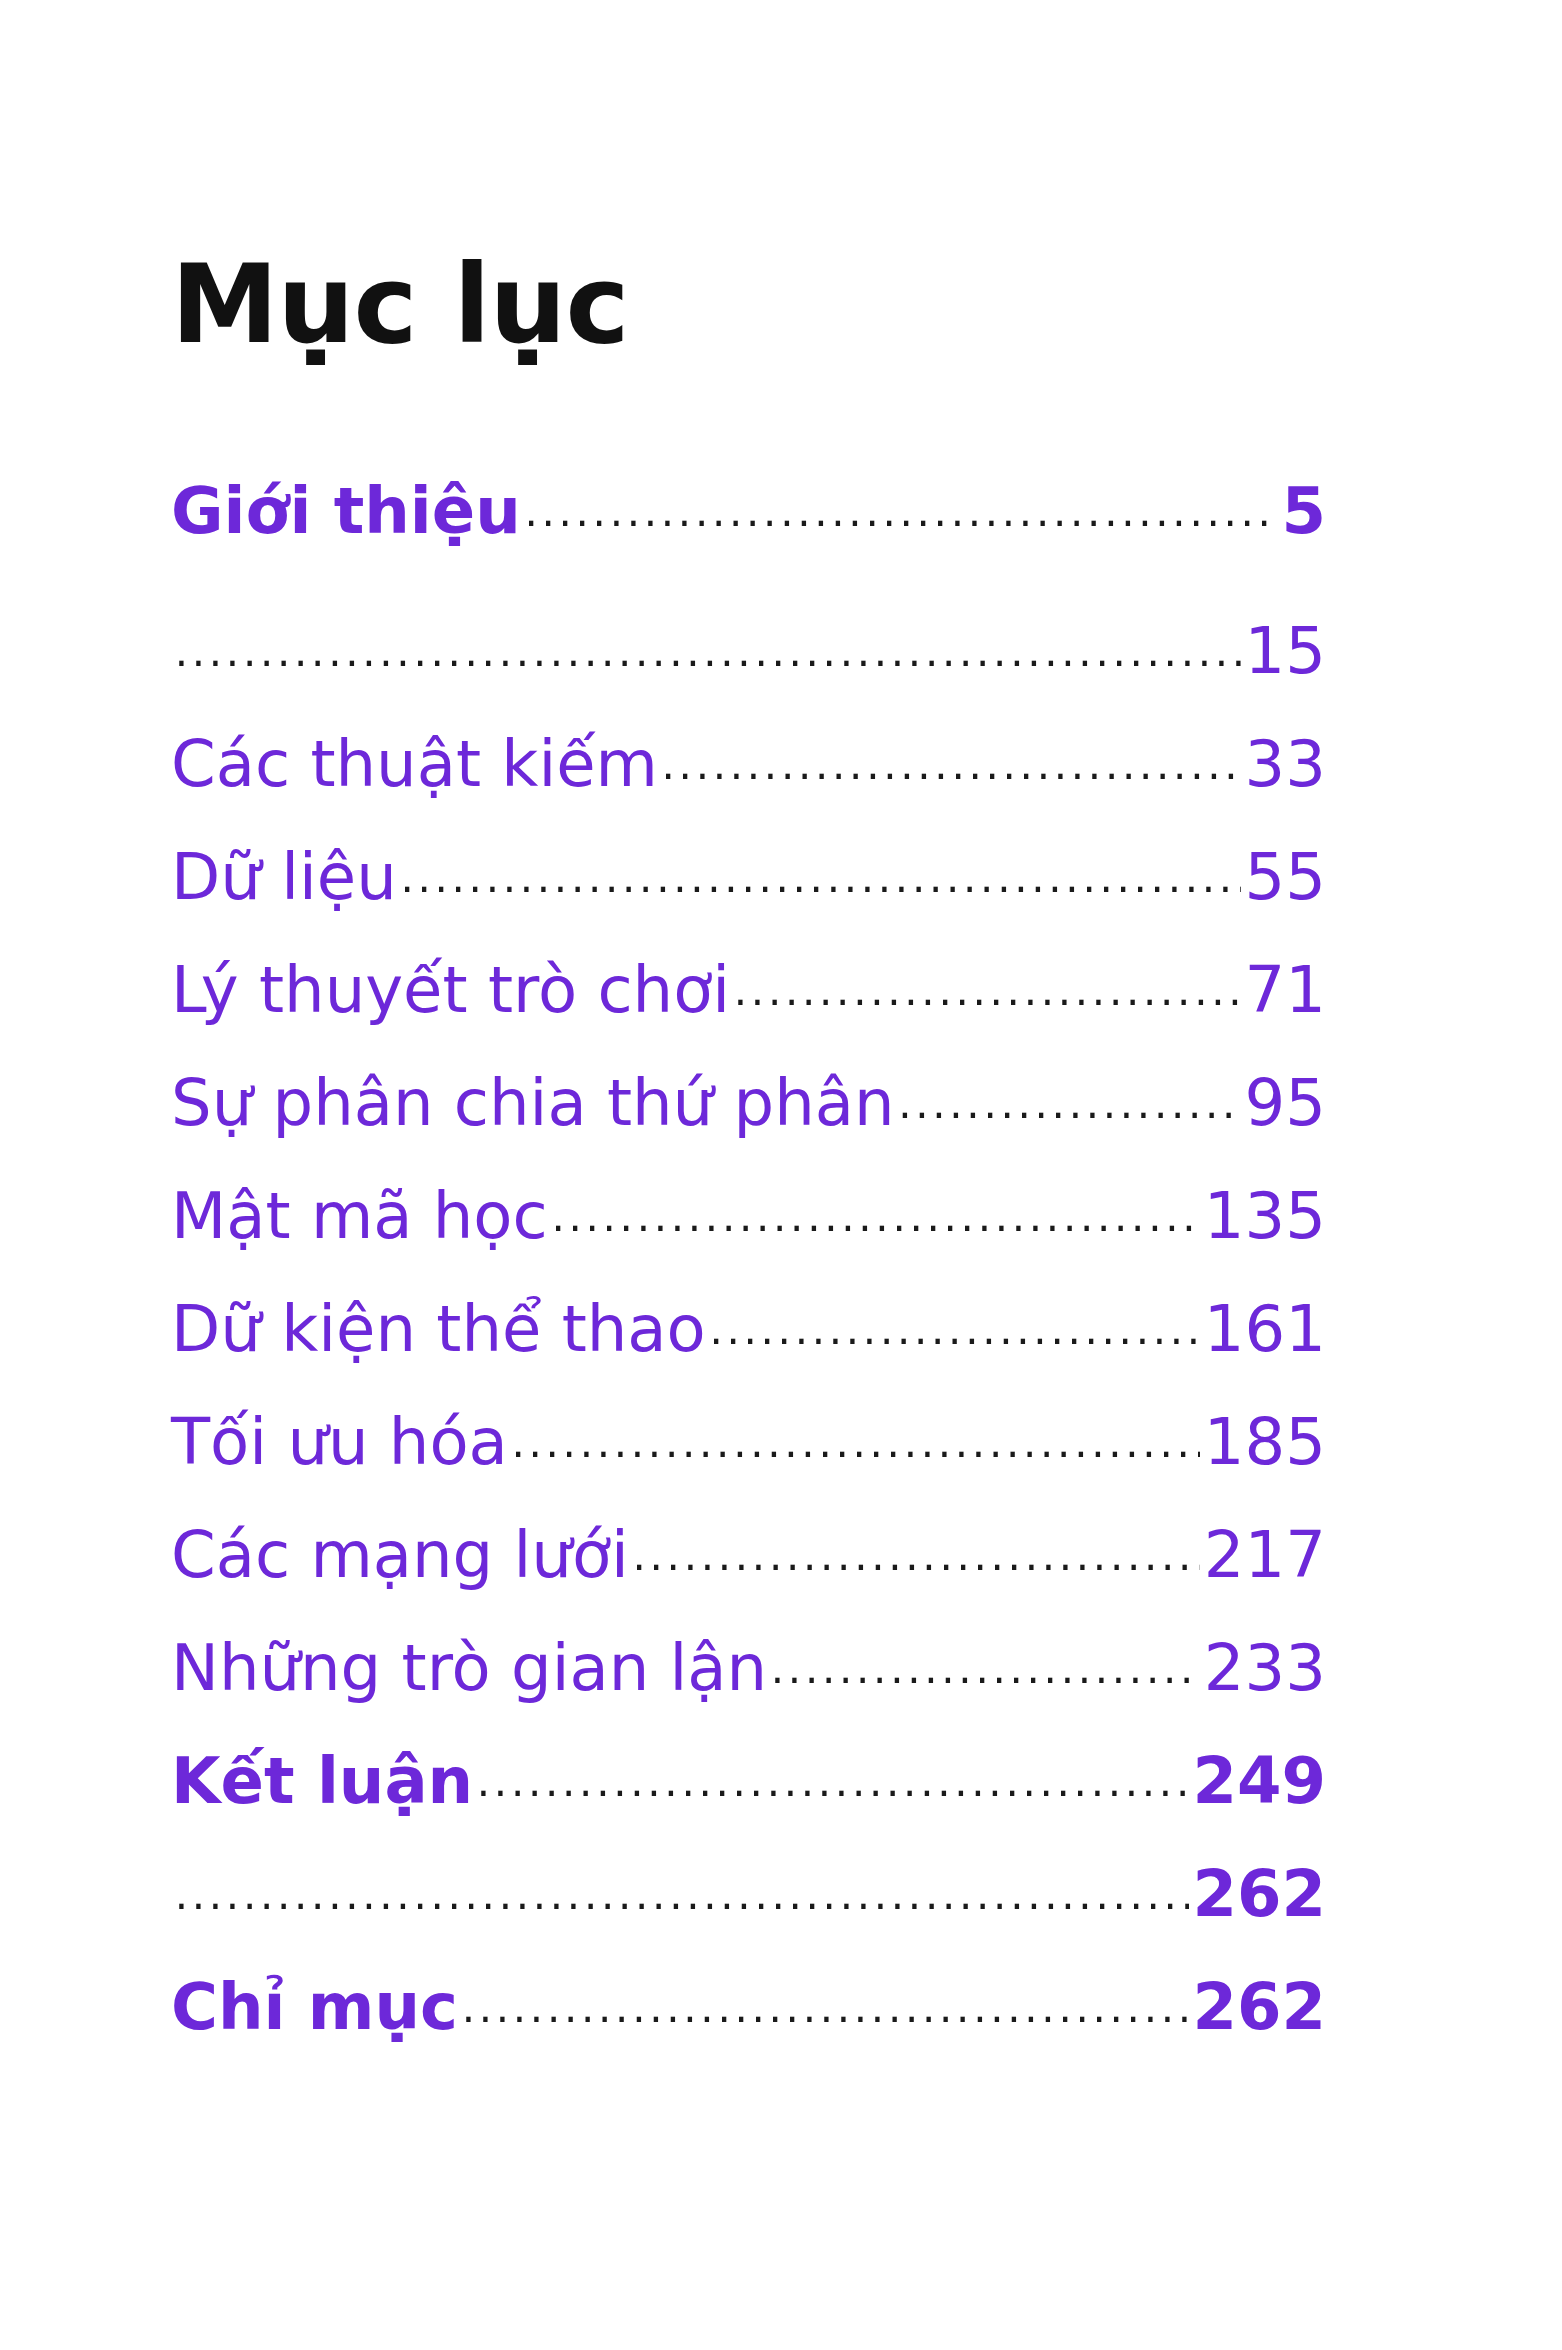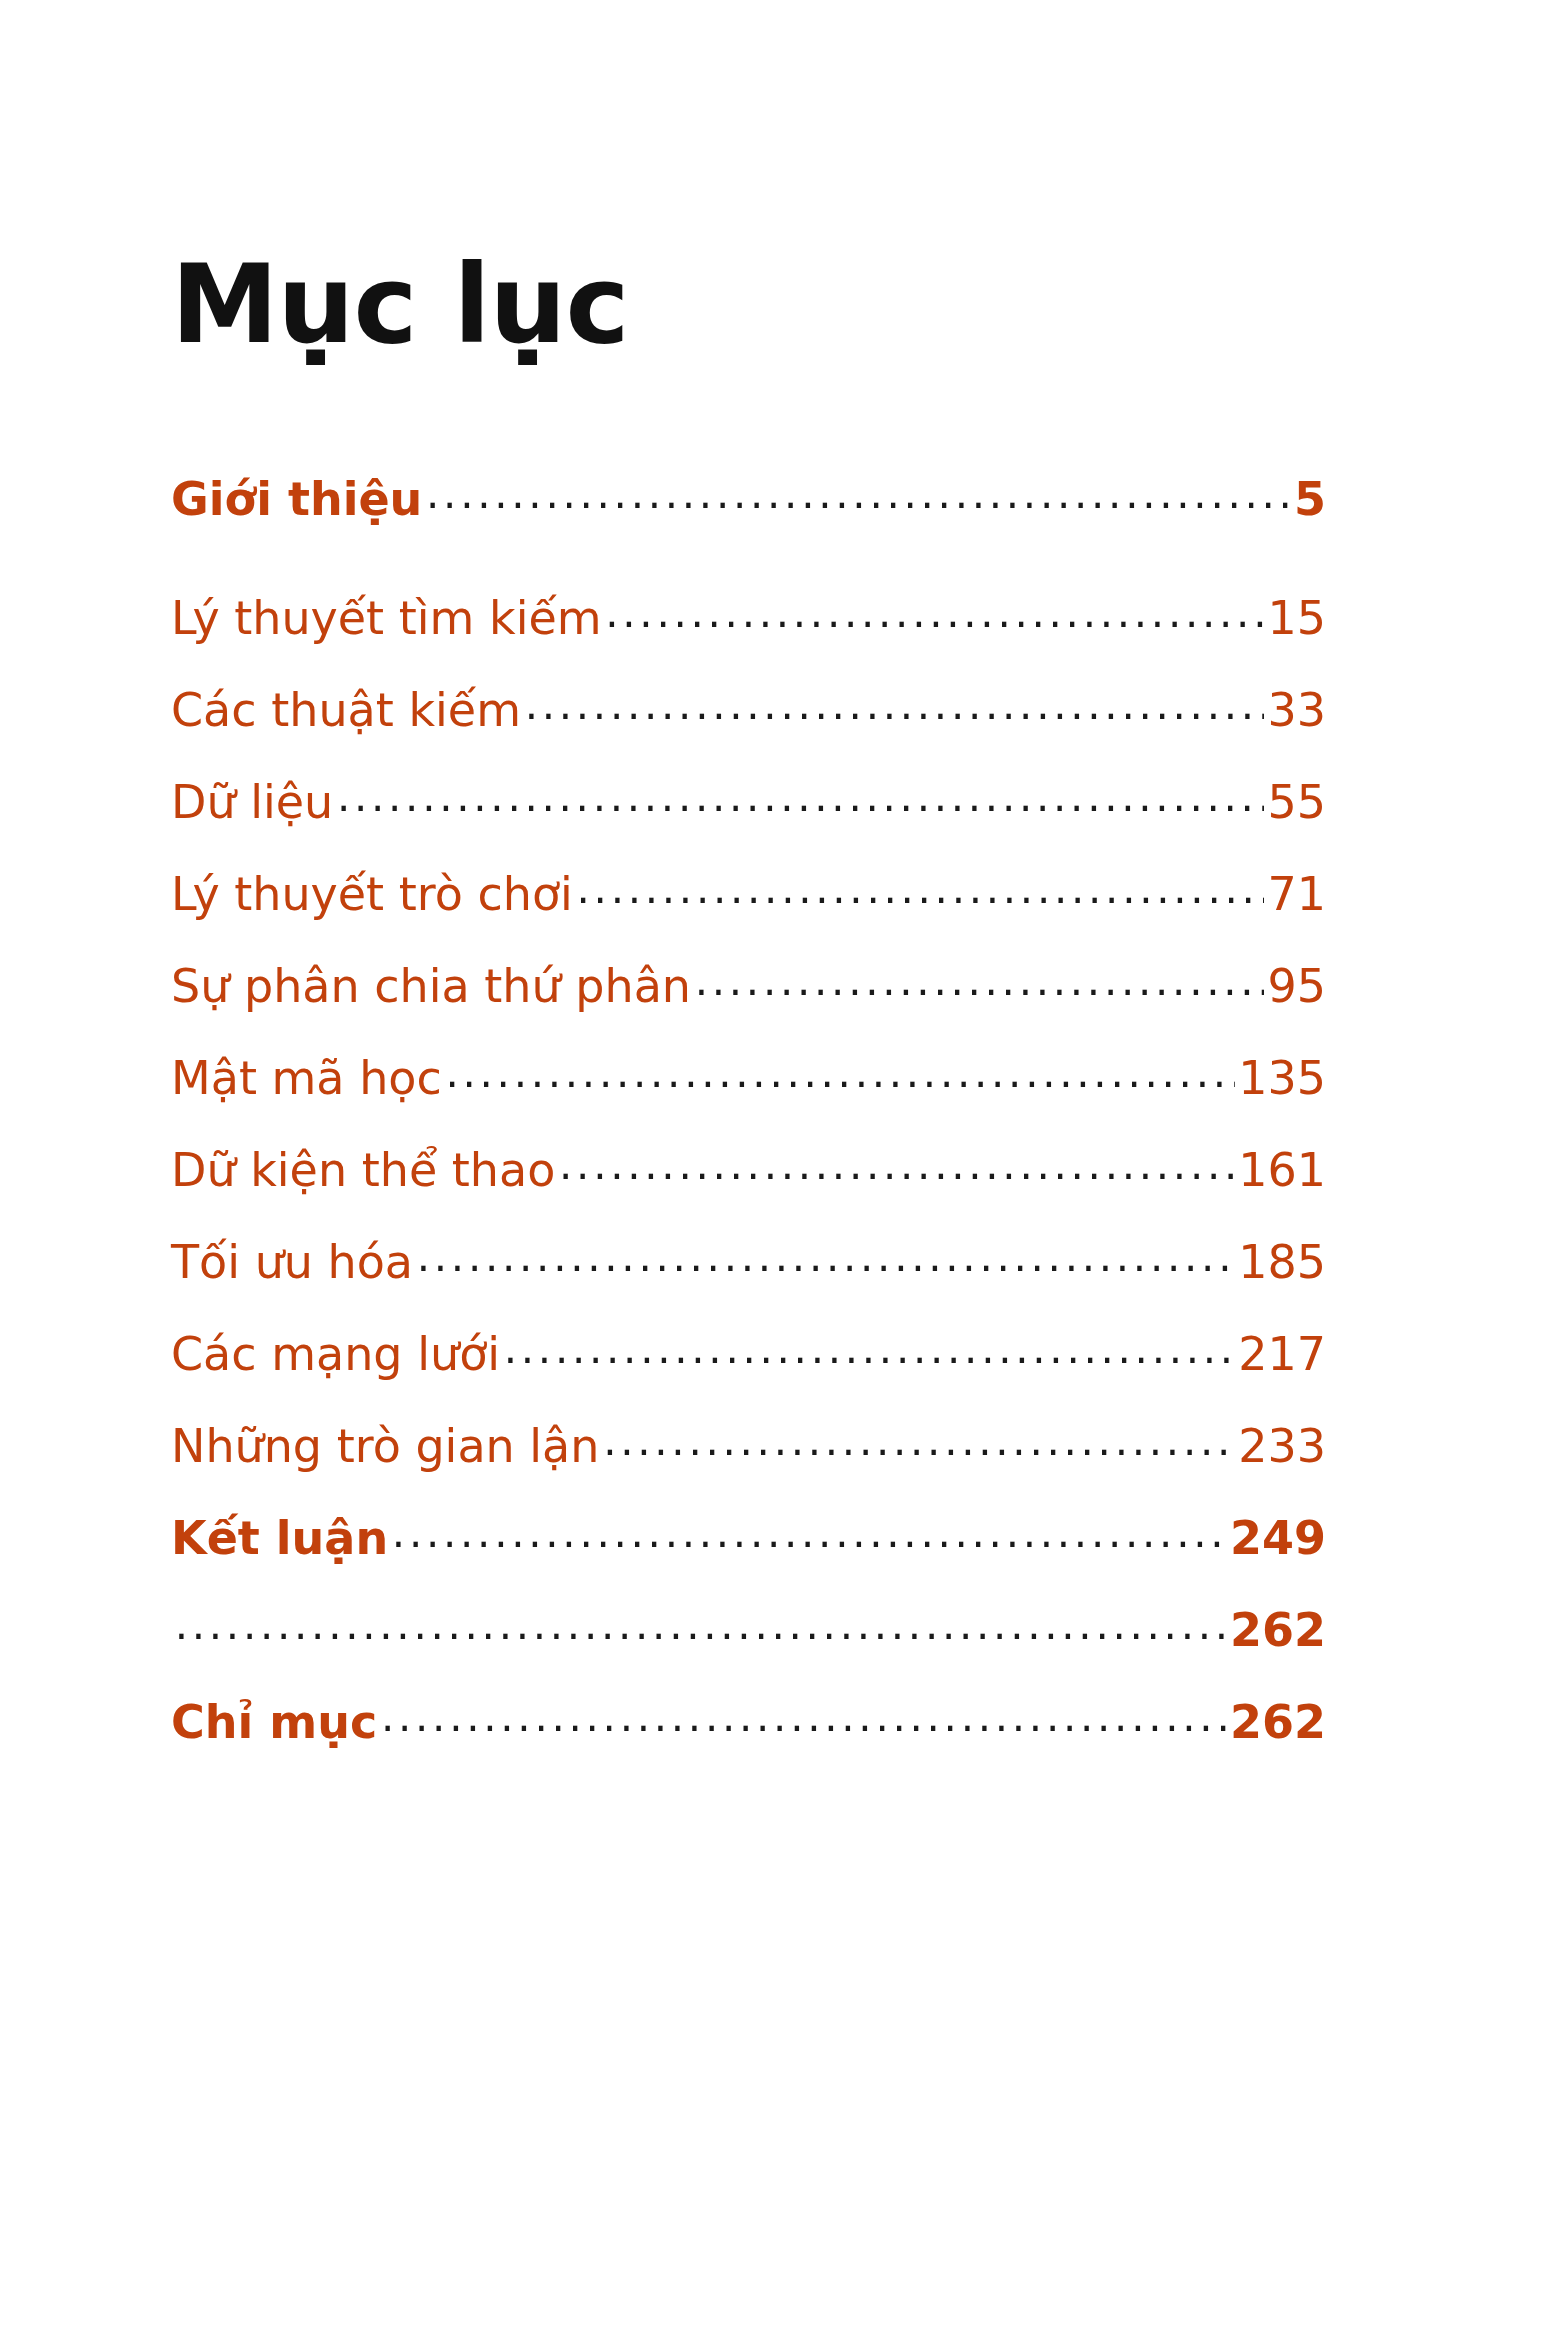--- a/index.html
+++ b/index.html
@@ -36,23 +36,23 @@
     margin: 0 0 108px 0;
     font-family: "DejaVu Sans", sans-serif;
   }
   .toc-list {
     display: block;
   }
   .toc-row {
     display: flex;
     align-items: baseline;
     width: 1155px;
-    font-size: 46px;
+    font-size: 64px;
     line-height: 1.0;
-    color: #c2410c;
+    color: #6d28d9;
     margin-bottom: 39px;
     font-family: "DejaVu Sans", sans-serif;
     white-space: nowrap;
   }
   .toc-row.bold .label,
   .toc-row.bold .page-num {
     font-weight: 700;
   }
   .toc-row .label {
     flex: 0 0 auto;
@@ -98,21 +98,20 @@
 
     <div class="toc-list">
 
       <div class="toc-row bold gap-intro">
         <span class="label">Giới thiệu</span>
         <span class="leader"></span>
         <span class="page-num">5</span>
       </div>
 
       <div class="toc-row">
-        <span class="label">Lý thuyết tìm kiếm</span>
         <span class="leader"></span>
         <span class="page-num">15</span>
       </div>
 
       <div class="toc-row">
         <span class="label">Các thuật kiếm</span>
         <span class="leader"></span>
         <span class="page-num">33</span>
       </div>
 

